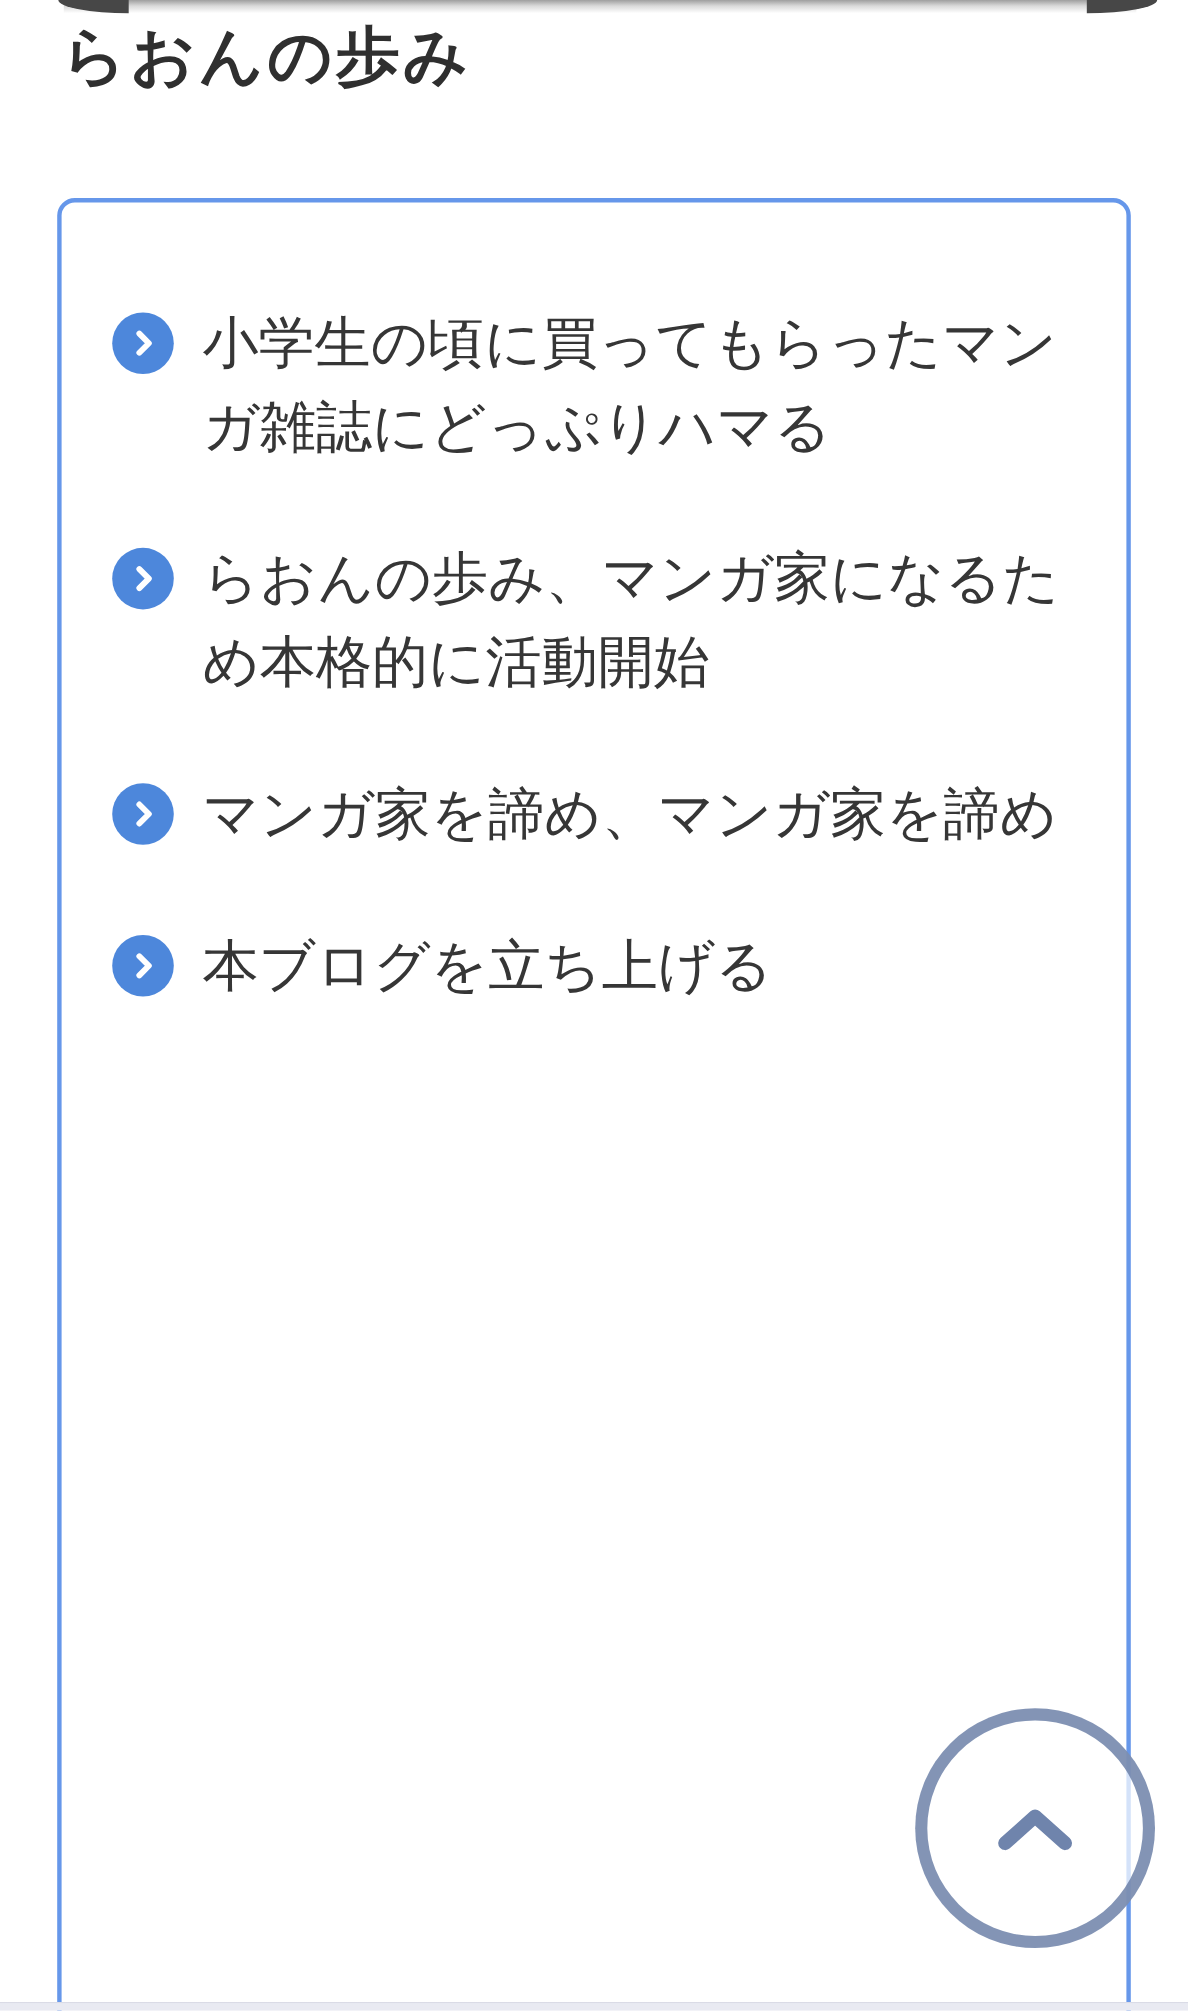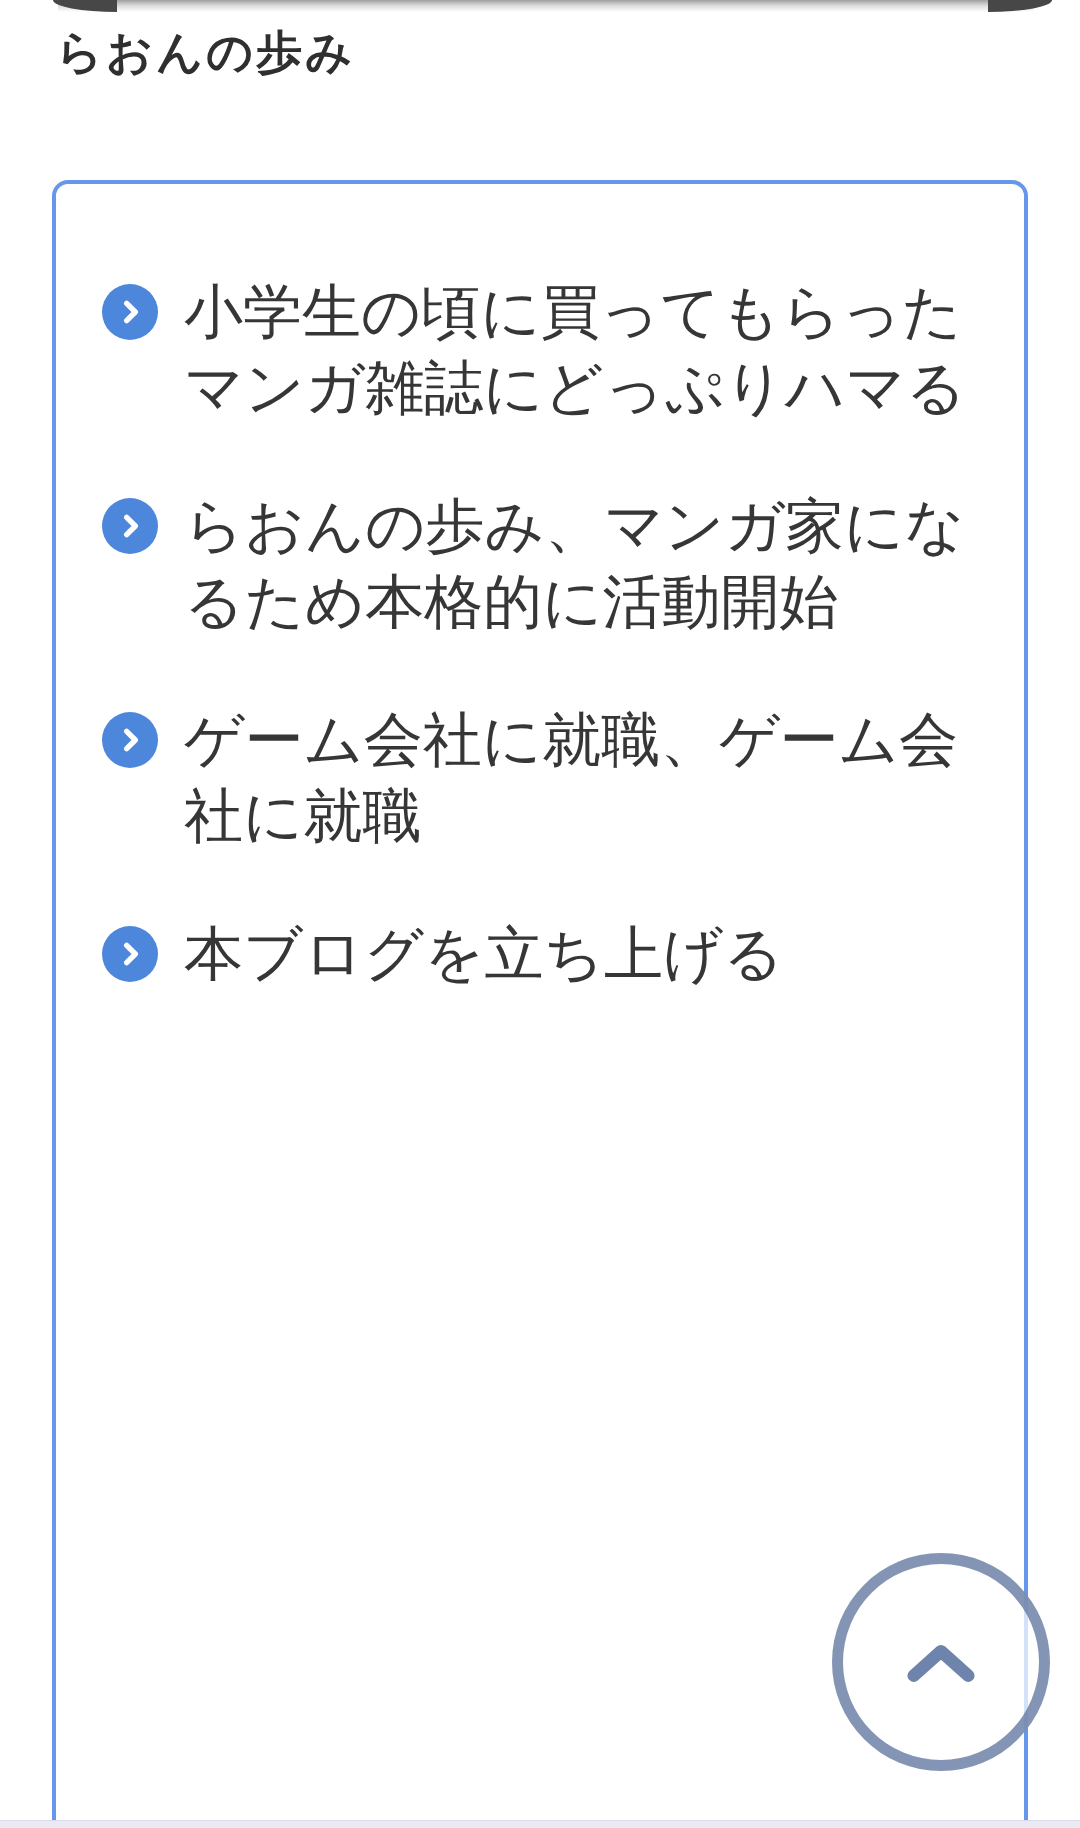--- a/index.html
+++ b/index.html
@@ -37,21 +37,21 @@
     width: 64px; height: 12px;
     background: #474747;
     border-bottom-right-radius: 64px 12px;
     z-index: 3;
   }
   .page-title {
     position: absolute;
     left: 56px;
     top: 0;
     margin: 0;
-    font-size: 46px;
+    font-size: 58px;
     font-weight: 800;
     letter-spacing: 3px;
     line-height: 104px;
     color: #2f2f2f;
   }
   .history-box {
     position: absolute;
     left: 52px;
     top: 180px;
     width: 976px;
@@ -64,21 +64,21 @@
   .history-list {
     margin: 0;
     padding: 90px 32px 0 46px;
     list-style: none;
   }
   .timeline-item {
     display: flex;
     align-items: flex-start;
     gap: 26px;
     margin-bottom: 62px;
-    font-size: 59px;
+    font-size: 51px;
     line-height: 76px;
     color: #363636;
   }
   .bullet-icon {
     flex: 0 0 56px;
     width: 56px;
     height: 56px;
     margin-top: 10px;
     border-radius: 50%;
     background: #4d87db;
@@ -144,21 +144,21 @@
           </svg>
       </span>
       <span class="item-text">らおんの歩み、マンガ家になるため本格的に活動開始</span>
     </li>
     <li class="timeline-item">
       <span class="bullet-icon">
         <svg width="32" height="32" viewBox="0 0 24 24" fill="none">
             <polyline points="9.5,5.5 16,12 9.5,18.5" stroke="#ffffff" stroke-width="4" stroke-linecap="round" stroke-linejoin="round"></polyline>
           </svg>
       </span>
-      <span class="item-text">ゲーム会社に就職、ゲーム会社に就職</span>
+      <span class="item-text">マンガ家を諦め、マンガ家を諦め</span>
     </li>
     <li class="timeline-item">
       <span class="bullet-icon">
         <svg width="32" height="32" viewBox="0 0 24 24" fill="none">
             <polyline points="9.5,5.5 16,12 9.5,18.5" stroke="#ffffff" stroke-width="4" stroke-linecap="round" stroke-linejoin="round"></polyline>
           </svg>
       </span>
       <span class="item-text">本ブログを立ち上げる</span>
     </li>
   </ul>

